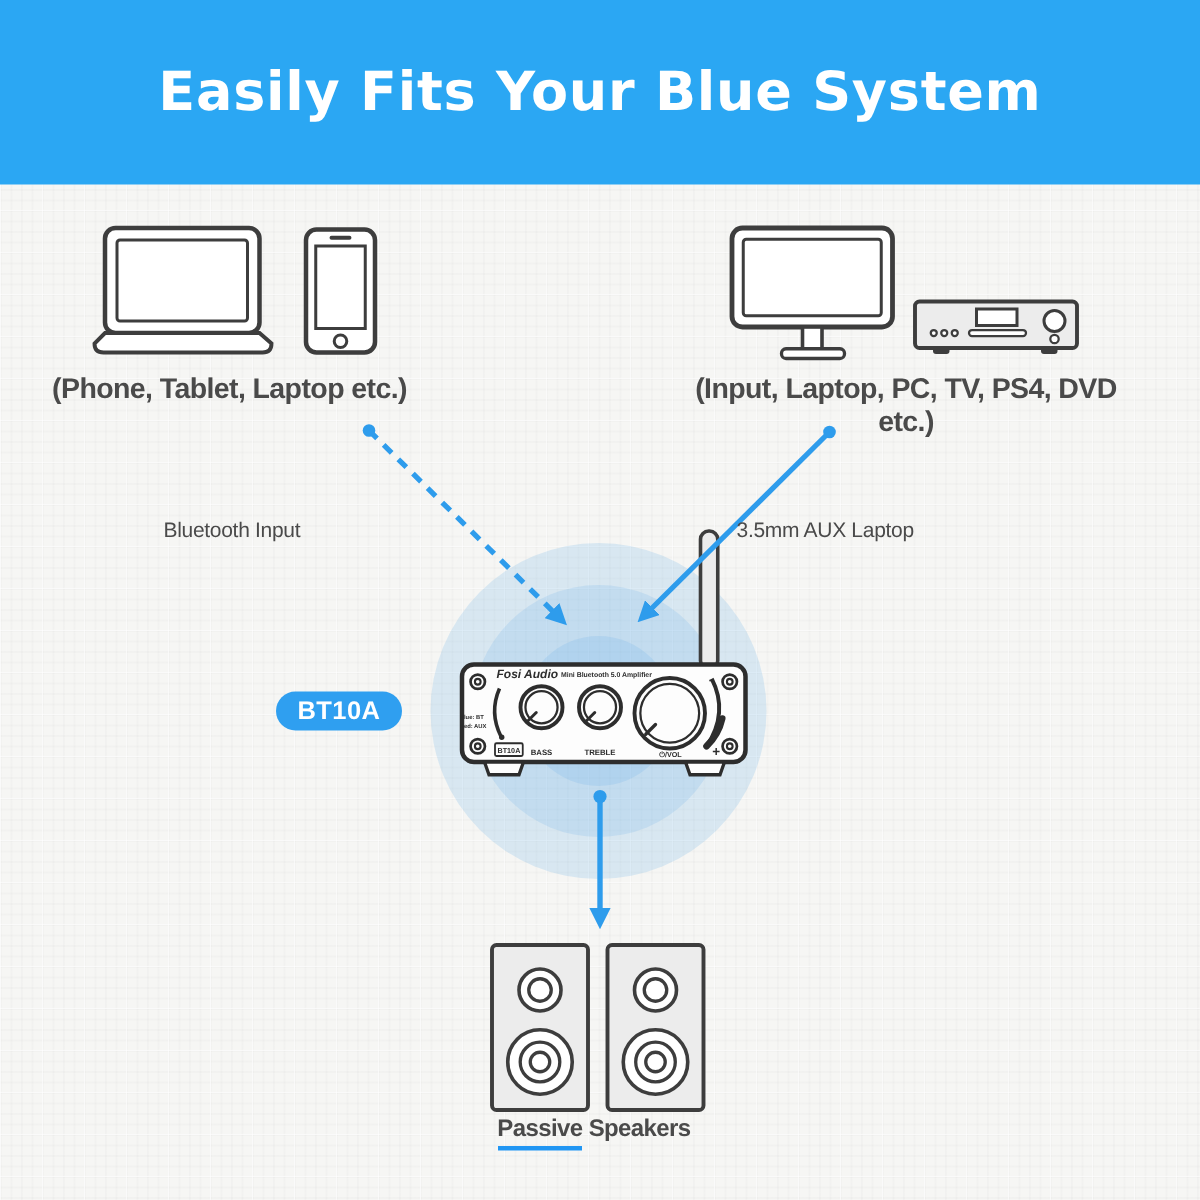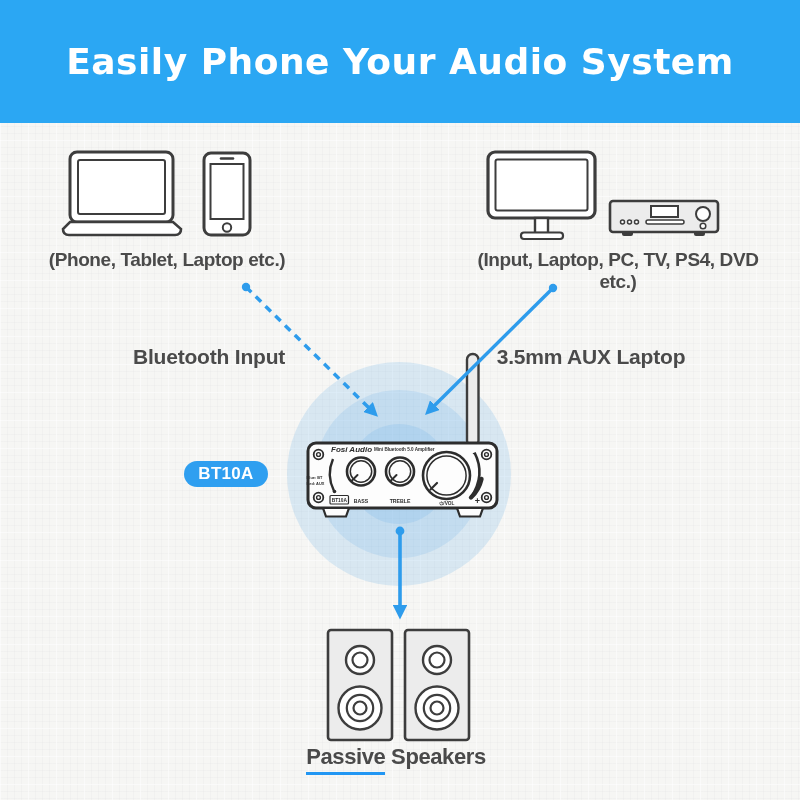--- a/index.html
+++ b/index.html
@@ -18,35 +18,35 @@
     position:absolute; left:0; top:0; width:800px; height:123px;
     background:var(--header-blue,#2ba7f3);
     display:flex; align-items:center; justify-content:center;
   }
   .header h1{
     margin:0; color:#fff; font-family:"DejaVu Sans", sans-serif;
     font-weight:bold; font-size:36px; letter-spacing:0.5px;
   }
   .caption{
     position:absolute; color:var(--text-dark,#4a4a4a);
-    font-weight:bold; font-size:19px; letter-spacing:-0.4px; text-align:center;margin-left:14px;
+    font-weight:bold; font-size:19px; letter-spacing:-0.4px; text-align:center;
   }
   .io-label{
     position:absolute; color:var(--text-dark,#4a4a4a);
-    font-weight:bold; font-size:21px; letter-spacing:-0.2px; text-align:center;
+    font-weight:normal; font-size:14px; letter-spacing:-0.2px; text-align:left;
   }
   .badge{
     position:absolute; left:184px; top:461px; width:84px; height:26px;
     background:var(--badge-blue,#2f9ff0); border-radius:13px;
     display:flex; align-items:center; justify-content:center;
     color:#fff; font-weight:bold; font-size:17px; letter-spacing:0.3px;
   }
   .speakers-label{
     position:absolute; left:296px; top:744px; width:200px; text-align:center;
-    color:var(--text-dark,#4a4a4a); font-weight:bold; font-size:22px; letter-spacing:-0.4px;
+    color:var(--text-dark,#4a4a4a); font-weight:bold; font-size:16px; letter-spacing:-0.4px;
   }
   .speakers-label .u{
     border-bottom:3px solid var(--underline-blue,#2196f3);
     padding-bottom:2px; display:inline-block;
   }
   svg.scene{position:absolute; left:0; top:0;}
   .ol{fill:#ffffff; stroke:#3d3d3d;}
   .ol-gray{fill:#ececec; stroke:#3d3d3d;}
   .dk{fill:#3d3d3d; stroke:none;}
   .amp-ol{fill:#fdfdfd; stroke:#2d2d2d;}
@@ -54,21 +54,21 @@
   .arrow{stroke:var(--arrow-blue,#2e9cec); fill:none;}
   .arrow-fill{fill:var(--arrow-blue,#2e9cec); stroke:none;}
   .glow{fill:var(--glow-blue,#64aee8);}
 </style>
 </head>
 <body>
 
 <div class="canvas">
 
   <div class="header">
-    <h1>Easily Phone Your Audio System</h1>
+    <h1>Easily Fits Your Blue System</h1>
   </div>
 
   <svg class="scene" width="800" height="800" viewBox="0 0 800 800">
     <defs>
       <marker id="ah" viewBox="0 0 10 10" refX="2" refY="5" markerWidth="4" markerHeight="4" orient="auto-start-reverse">
         <path d="M0,0 L10,5 L0,10 Z" class="arrow-fill"></path>
       </marker>
     </defs>
 
     <g>

